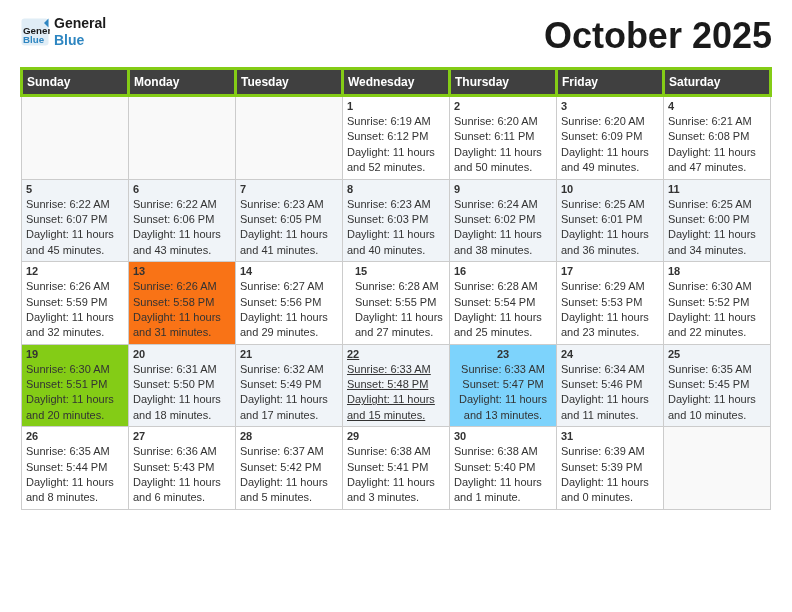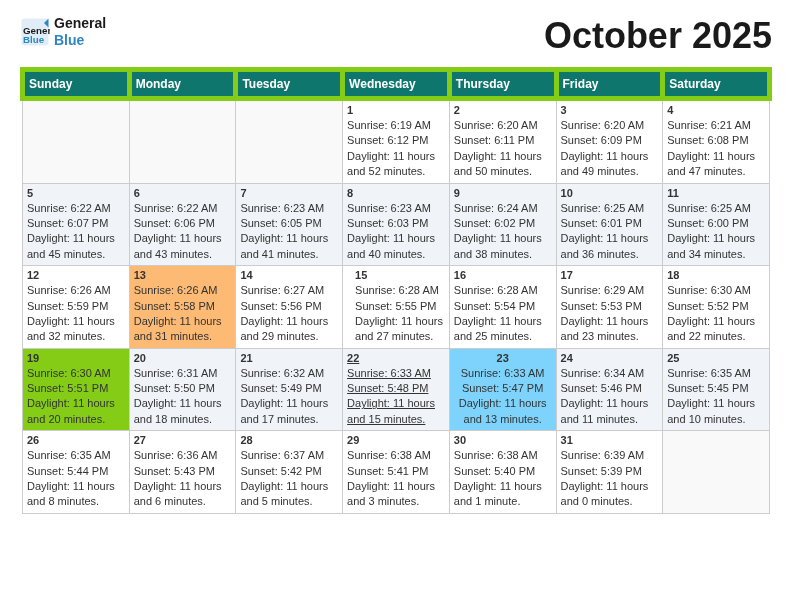--- a/index.html
+++ b/index.html
@@ -41,27 +41,27 @@
     .subtitle {
       font-size: 14px;
       color: #555;
     }
     .calendar {
       width: 100%;
       border-collapse: collapse;
       table-layout: fixed;
     }
     .calendar th {
-      background-color: #0f766e;
+      background-color: #404040;
       color: #fff;
       font-size: 12px;
       font-weight: bold;
       padding: 5px 4px;
       text-align: left;
-      border: 5px solid #84cc16;
+      border: 3px solid #84cc16;
     }
     .calendar td {
       border: 1px solid #ccc;
       vertical-align: top;
       padding: 3px 4px;
       font-size: 9.5px;
       color: #333;
       height: 80px;
       background: #fff;
     }
@@ -218,21 +218,21 @@
         </tr>
         <tr>
           <td style="background: rgb(255, 255, 255);">
             <span class="day-num">12</span>
             <div class="day-info">
               <div>Sunrise: 6:26 AM</div>
               <div>Sunset: 5:59 PM</div>
               <div>Daylight: 11 hours and 32 minutes.</div>
             </div>
           </td>
-          <td style="background: #fdba74;">
+          <td style="background: #f97316;">
             <span class="day-num">13</span>
             <div class="day-info">
               <div>Sunrise: 6:26 AM</div>
               <div>Sunset: 5:58 PM</div>
               <div>Daylight: 11 hours and 31 minutes.</div>
             </div>
           </td>
           <td style="background: rgb(255, 255, 255);">
             <span class="day-num">14</span>
             <div class="day-info">

